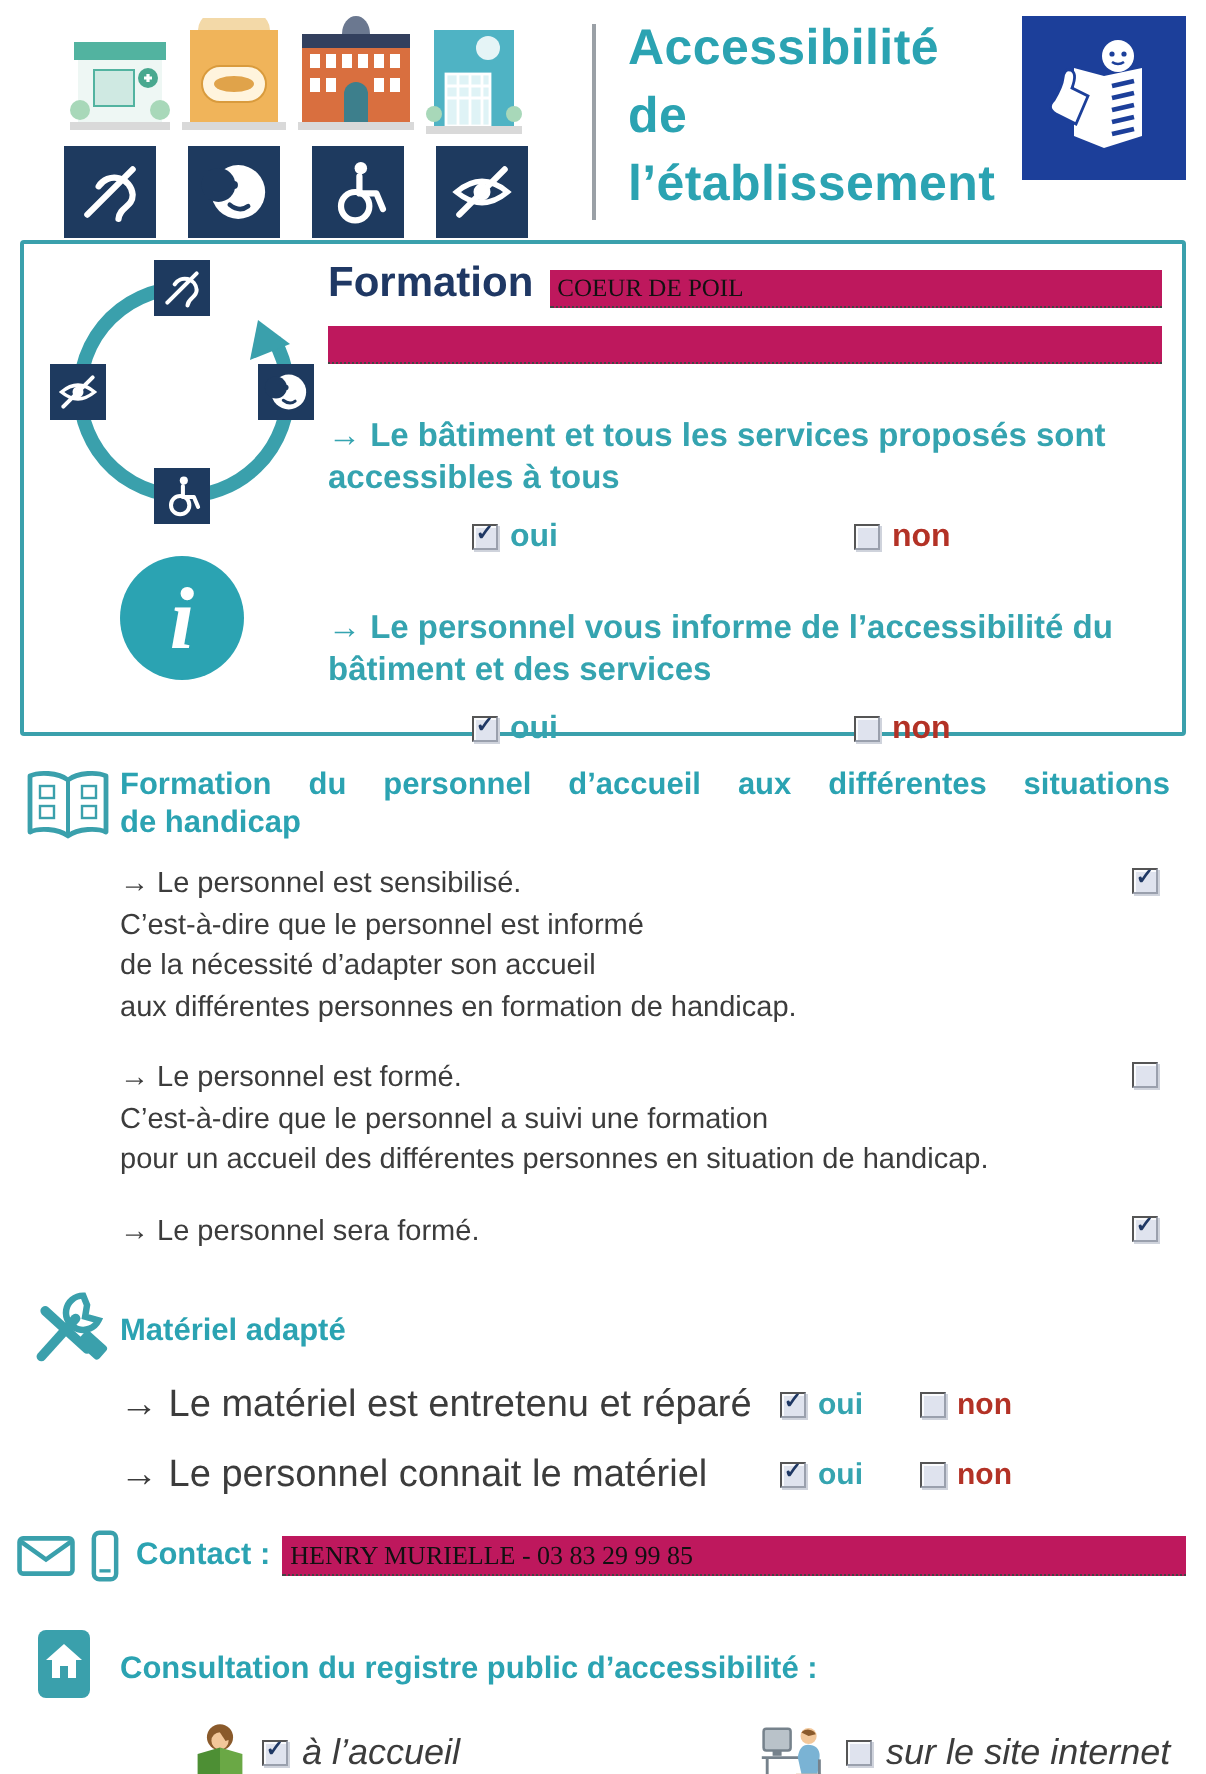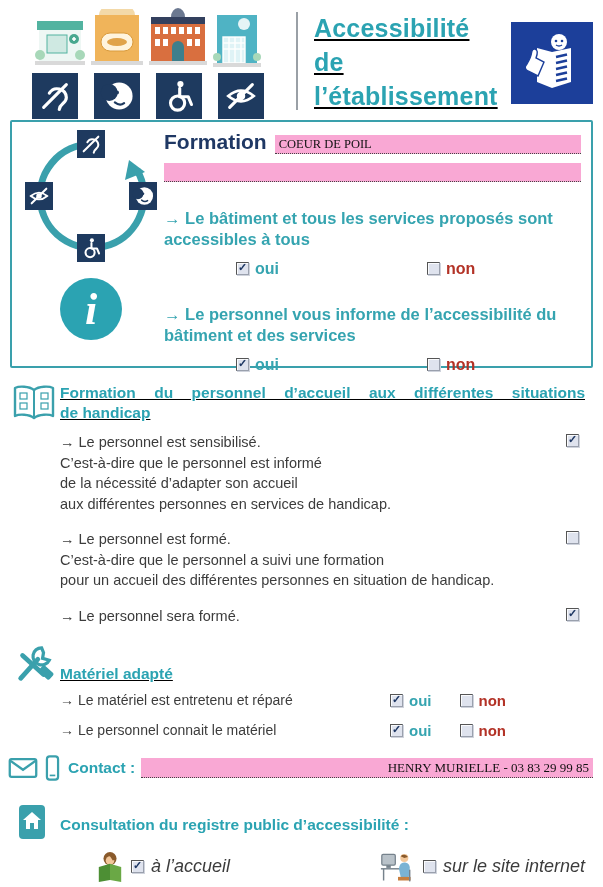--- a/index.html
+++ b/index.html
@@ -7,66 +7,66 @@
   .page { width:603px; height:887px; background:#fff; position:relative; overflow:hidden; }
 
   
   .header { display:flex; align-items:stretch; height:118px; padding-top:8px; }
   .logos-left { width:296px; display:flex; flex-direction:column; align-items:center; justify-content:center; gap:6px; }
   .buildings-row { display:flex; gap:6px; align-items:flex-end; }
   .access-icons-row { display:flex; gap:16px; }
   .nav-sq { width:46px; height:46px; background:#1e3a5f; display:flex; align-items:center; justify-content:center; }
   .nav-sq svg { width:34px; height:34px; }
   .divider-v { width:2px; background:#9aa0a6; margin:4px 0 8px; }
-  .header-right { flex:1; display:flex; align-items:center; padding:0 10px 0 16px;text-decoration:underline; }
+  .header-right { flex:1; display:flex; align-items:flex-start; padding:0 10px 0 16px; }
   .title-wrap { flex:1; }
   .title-line { color:#2ba3b2; font-weight:bold; font-size:25px; line-height:1.35; letter-spacing:.2px; }
   .er-logo { width:82px; height:82px; background:#1c3f9a; flex:0 0 82px; margin-left:6px; display:flex; align-items:center; justify-content:center; }
 
   
   .welcome-box { margin:2px 10px 0; border:2px solid #3aa0ac; border-radius:2px; display:flex; padding:8px 10px 12px 6px; height:248px; }
   .welcome-left { width:146px; flex:0 0 146px; display:flex; flex-direction:column; align-items:center; }
   .welcome-right { flex:1; }
   .info-circle { width:62px; height:62px; border-radius:50%; background:#2ba3b2; color:#fff; display:flex; align-items:center; justify-content:center; font-family:"Liberation Serif", serif; font-style:italic; font-weight:bold; font-size:44px; margin-top:16px; }
   .bienvenue-row { display:flex; align-items:flex-end; gap:8px; }
   .bienvenue-label { color:#1f3864; font-weight:bold; font-size:21px; }
-  .fill-field { background:#f9a8d4; border-bottom:1px dotted #444; font-family:"Liberation Serif", serif; font-size:12.5px; color:#111; padding:2px 4px 1px; min-height:19px; }
+  .fill-field { background:#be185d; border-bottom:1px dotted #444; font-family:"Liberation Serif", serif; font-size:12.5px; color:#111; padding:2px 4px 1px; min-height:19px; }
   .field-grow { flex:1; }
   .empty-line { margin-top:9px; height:18px; }
   .question { color:#35a4b0; font-weight:bold; font-size:16.5px; line-height:1.3; margin-top:26px; }
   .ouinon-row { display:flex; align-items:center; margin-top:9px; padding-left:72px; }
   .ouinon-row .pair2 { margin-left:148px; }
   .pair { display:flex; align-items:center; gap:6px; }
   .oui-t { color:#35a4b0; font-weight:bold; font-size:16px; }
   .non-t { color:#b33226; font-weight:bold; font-size:16px; }
 
   
   .cb { width:13px; height:13px; background:#dfe3ee; border:1px solid #9aa0ad; border-top-color:#555; border-left-color:#555; box-shadow:inset 1px 1px 0 rgba(255,255,255,.85), 1px 1px 0 #cfd3dc; display:inline-flex; align-items:center; justify-content:center; flex:0 0 13px; cursor:pointer; }
   .cb .tick { font-size:11px; font-weight:bold; color:#1f3864; line-height:1; transform:translateY(-1px); }
 
   
-  .section-head { display:flex; align-items:flex-end; margin:14px 8px 0;text-decoration:underline; }
+  .section-head { display:flex; align-items:center; margin:14px 8px 0; }
   .section-title { color:#2ba3b2; font-weight:bold; font-size:15.5px; line-height:1.25; }
   .just { text-align:justify; text-align-last:justify; }
   .sec-icon { flex:0 0 52px; display:flex; justify-content:center; padding-top:2px; }
   .sec-body { flex:1; padding-right:10px; }
 
   .f-items { margin:10px 24px 0 60px; }
   .f-item { position:relative; padding-right:26px; margin-bottom:15px; }
   .f-item .cb { position:absolute; right:0; top:2px; }
   .f-line { color:#3c3c3c; font-size:14.5px; line-height:1.42; }
 
   .m-rows { margin:8px 24px 0 60px; }
   .m-row { display:flex; align-items:center; margin-bottom:13px; }
-  .m-label { width:330px; color:#3c3c3c; font-size:14px; }
+  .m-label { width:330px; color:#3c3c3c; font-size:19px; }
   .m-row .pair { margin-right:14px; }
   .m-oui { color:#35a4b0; font-weight:bold; font-size:15px; }
   .m-non { color:#b33226; font-weight:bold; font-size:15px; }
 
-  .contact-row { display:flex; align-items:center; margin:16px 10px 0 8px;text-align:right; }
+  .contact-row { display:flex; align-items:center; margin:16px 10px 0 8px; }
   .contact-icons { display:flex; align-items:center; gap:7px; width:52px; justify-content:center; }
   .contact-label { color:#2ba3b2; font-weight:bold; font-size:15.5px; margin:0 6px 0 8px; white-space:nowrap; }
   .contact-field { flex:1; font-size:13px; }
 
   .consult-head { display:flex; align-items:center; margin:20px 8px 0; }
   .consult-options { display:flex; align-items:center; margin:10px 0 0 96px; }
   .consult-opt { display:flex; align-items:center; gap:7px; }
   .opt-label { color:#3c3c3c; font-size:18px;font-style:italic; }
   .opt2 { margin-left:150px; }
 </style>
@@ -290,21 +290,21 @@
   </div>
 
   <div class="f-items">
     <div class="f-item">
       <span class="cb">
           <span class="tick">✓</span>
         </span>
       <div class="f-line">→ Le personnel est sensibilisé.</div>
       <div class="f-line">C’est-à-dire que le personnel est informé</div>
       <div class="f-line">de la nécessité d’adapter son accueil</div>
-      <div class="f-line">aux différentes personnes en services de handicap.</div>
+      <div class="f-line">aux différentes personnes en formation de handicap.</div>
     </div>
     <div class="f-item">
       <span class="cb">
           <span class="tick"></span>
         </span>
       <div class="f-line">→ Le personnel est formé.</div>
       <div class="f-line">C’est-à-dire que le personnel a suivi une formation</div>
       <div class="f-line">pour un accueil des différentes personnes en situation de handicap.</div>
     </div>
     <div class="f-item">

